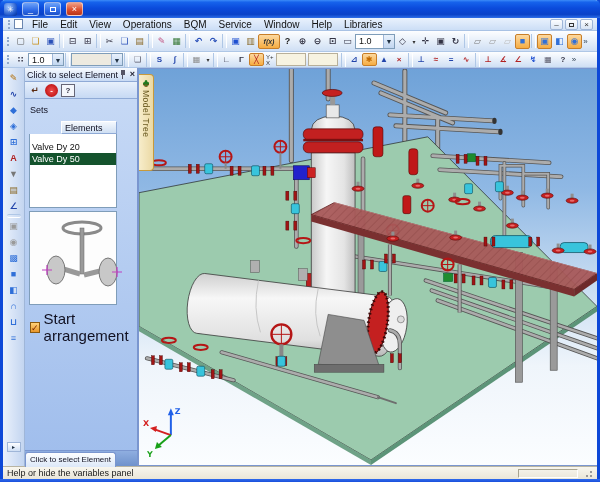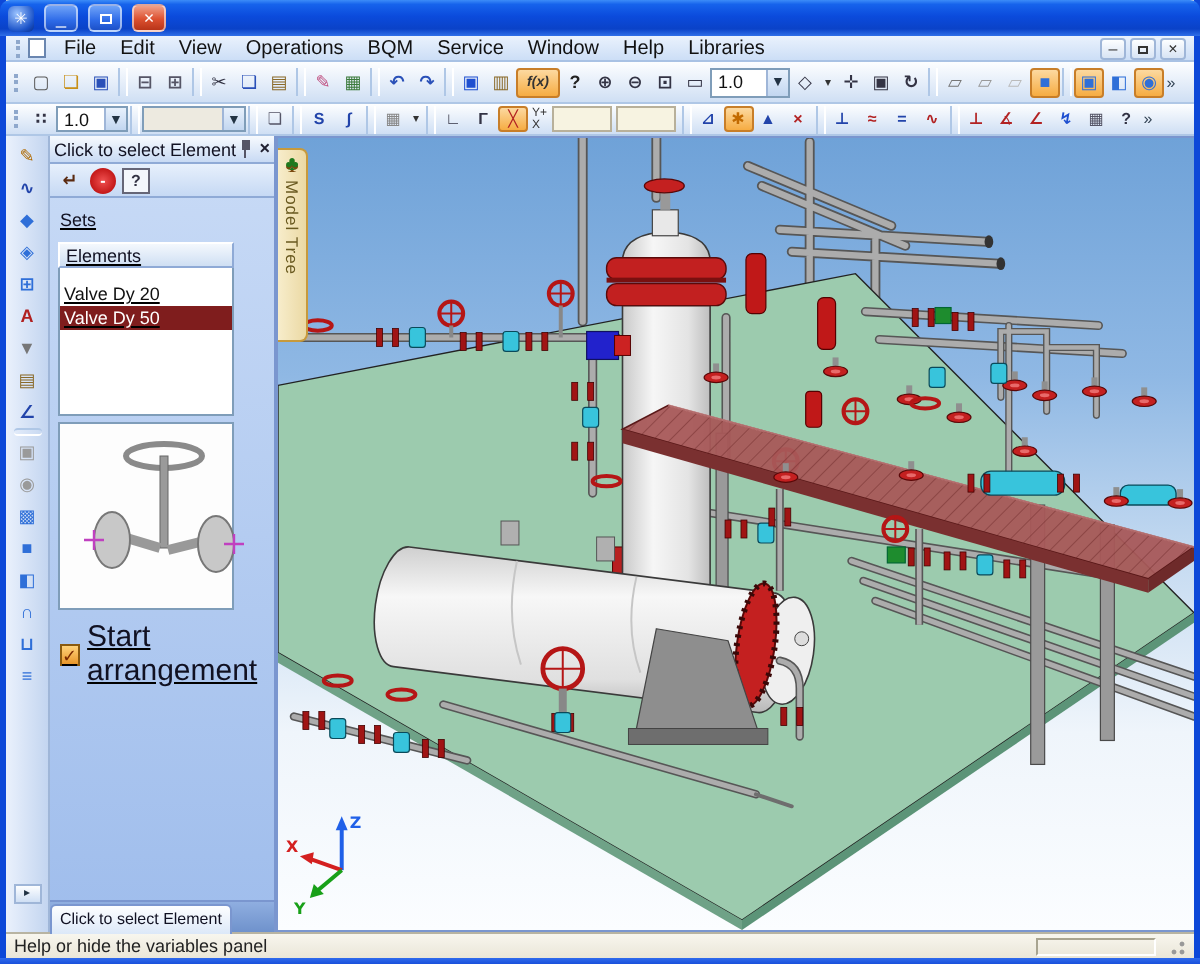--- a/index.html
+++ b/index.html
@@ -71,32 +71,32 @@
   .p-title .t { flex:1; font-size:9px; color:#112; white-space:nowrap; overflow:hidden; }
   .pin { width:8px; height:9px; position:relative; margin-right:3px; }
   .pin:before { content:""; position:absolute; left:2px; top:0; width:4px; height:5px; background:#556; }
   .pin:after { content:""; position:absolute; left:3.5px; top:5px; width:1px; height:4px; background:#556; }
   .p-x { font-size:9px; font-weight:bold; color:#223; line-height:9px; }
   .p-tools { height:17px; display:flex; align-items:center; gap:3px; padding:0 3px;
     border-bottom:1px solid #8FAAD6; background:linear-gradient(180deg,#E7F0FC,#C6D9F4); }
   .ptbtn { width:14px; height:13px; display:flex; align-items:center; justify-content:center; font-size:9px; font-weight:bold; }
   .ptbtn.stop { background:radial-gradient(circle,#F05050,#C01414 75%); border-radius:50%; color:#fff; font-size:8px; width:13px; height:13px; }
   .ptbtn.boxed { border:1px solid #667; background:#F4F7FC; font-size:8px; }
-  .p-body { padding:4px 20px 0 4px;text-decoration:underline; }
+  .p-body { padding:4px 20px 0 4px; }
   .p-lab { font-size:9px; color:#112; margin:2px 0 2px 1px; }
   .p-combo { height:16px; background:#fff; border:1px solid #7F9DB9; display:flex; align-items:center; }
   .p-combo .cval { flex:1; font-size:9px; padding-left:3px; }
   .p-combo .cbtn { width:13px; height:100%; background:linear-gradient(#E8F1FC,#B8CEEC); border-left:1px solid #9FB6D8;
     font-size:7px; text-align:center; line-height:14px; color:#234; }
   .p-hdr { margin-top:6px; height:13px; background:linear-gradient(#F4F8FD,#CFDFF3);
-    border:1px solid; border-color:#fff #8FAAD6 #8FAAD6 #fff; font-size:9px; padding:0 3px; color:#112; line-height:12px; }
+    border:1px solid; border-color:#fff #8FAAD6 #8FAAD6 #fff; font-size:9px; padding:0 3px; color:#112; line-height:12px;margin-left:32px; }
   .p-list { height:74px; background:#fff; border:1px solid #7F9DB9; border-top:none; padding-top:7px; overflow:hidden; }
   .p-row { height:12px; display:flex; font-size:9px; padding:0 2px; color:#111; align-items:center; }
   .p-row .cnt { margin-left:auto; padding-right:4px; }
-  .p-row.sel { background:#7f1d1d; color:#fff;text-align:center; }
+  .p-row.sel { background:#14532d; color:#fff;text-align:center; }
   .p-prev { margin-top:3px; height:94px; background:#FDFDFD; border:1px solid #7F9DB9; }
   .p-check { display:flex; align-items:center; gap:4px; margin:5px 0 0 1px; }
   .cbox { width:11px; height:11px; background:linear-gradient(#FFD27A,#E8962A); border:1px solid #8A5A10;
     color:#7A2800; font-size:9px; font-weight:bold; line-height:10px; text-align:center; }
   .p-check .lab { font-size:15px; color:#112; }
   .p-fill { flex:1; }
   .p-strip { height:16px; background:linear-gradient(180deg,#8FAEE0,#6F92CC); border-top:1px solid #7A96CF;
     display:flex; align-items:flex-start; }
   .p-tab { margin-top:1px; height:15px; background:linear-gradient(#FDFEFF,#DCE8F8); border:1px solid #7A96CF; border-bottom:none;
     border-radius:3px 3px 0 0; font-size:8px; padding:2px 4px 0 4px; color:#112; white-space:nowrap; }

